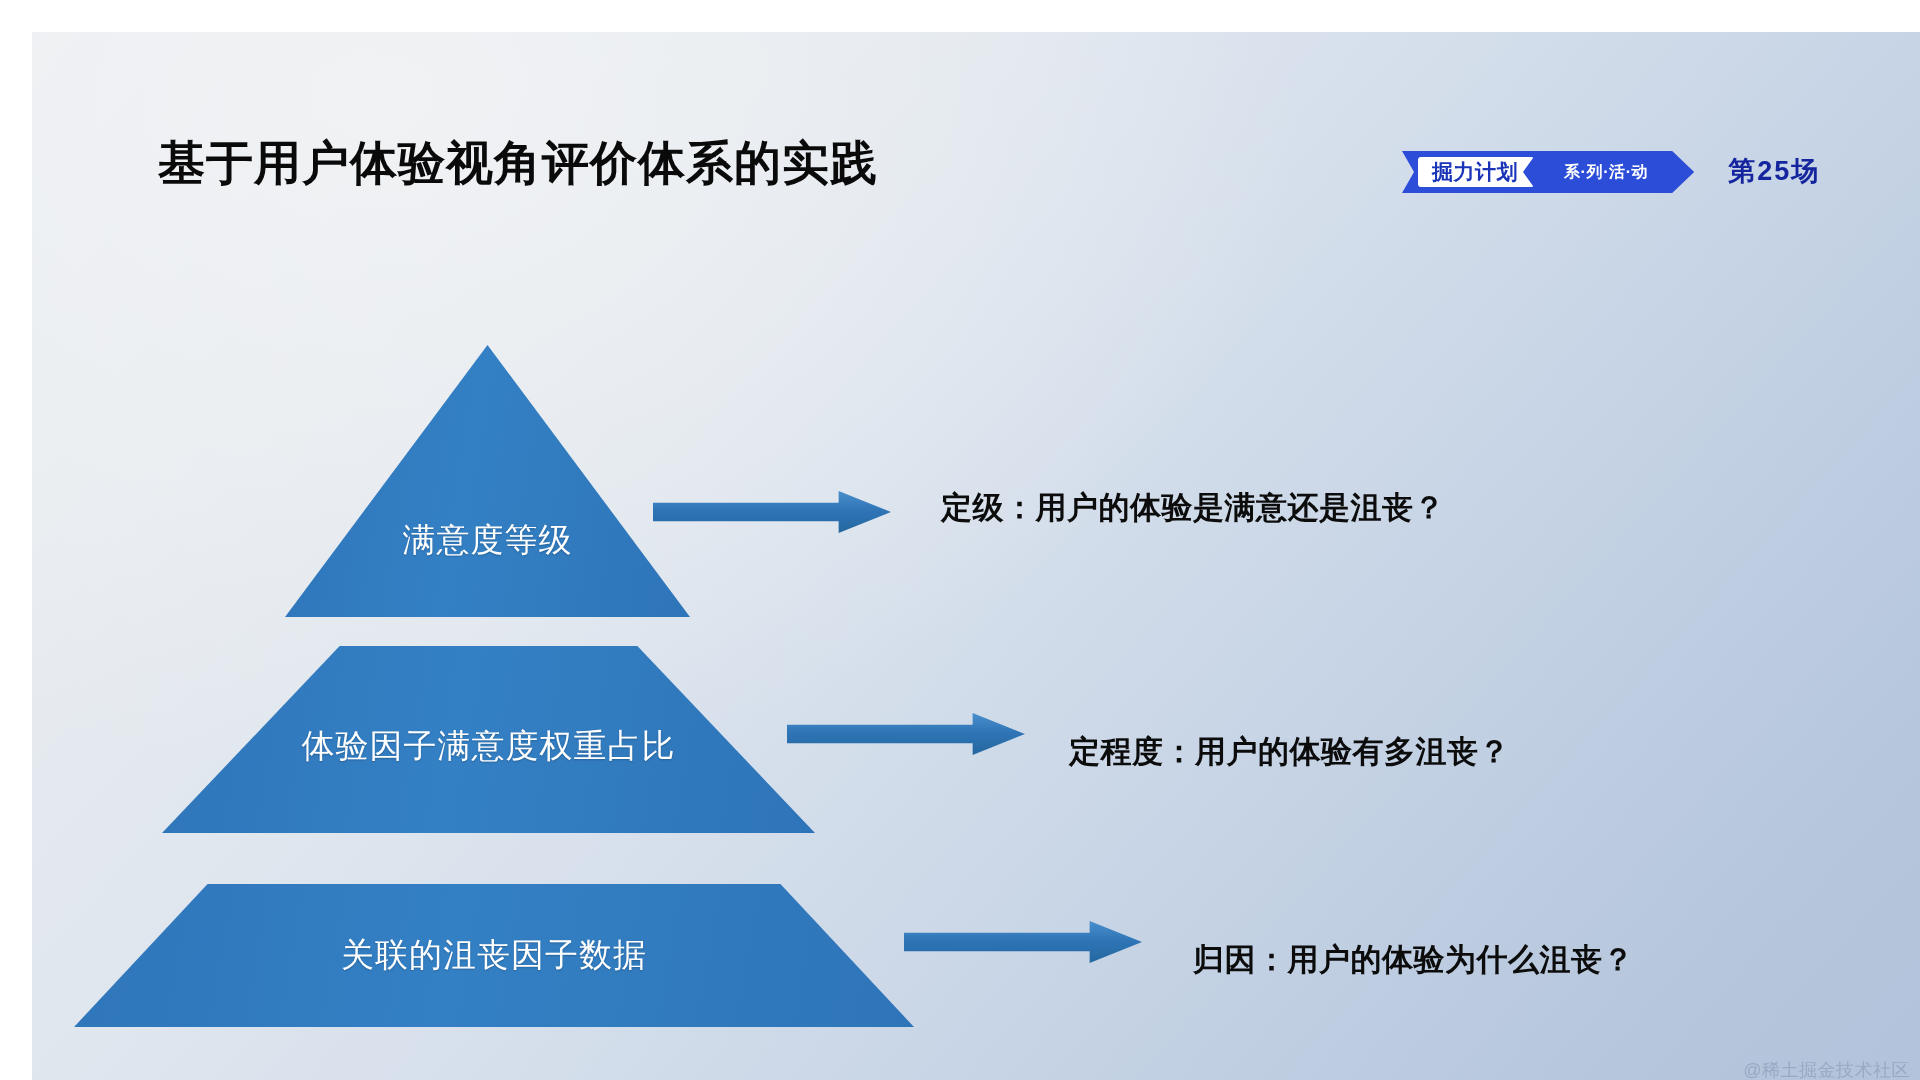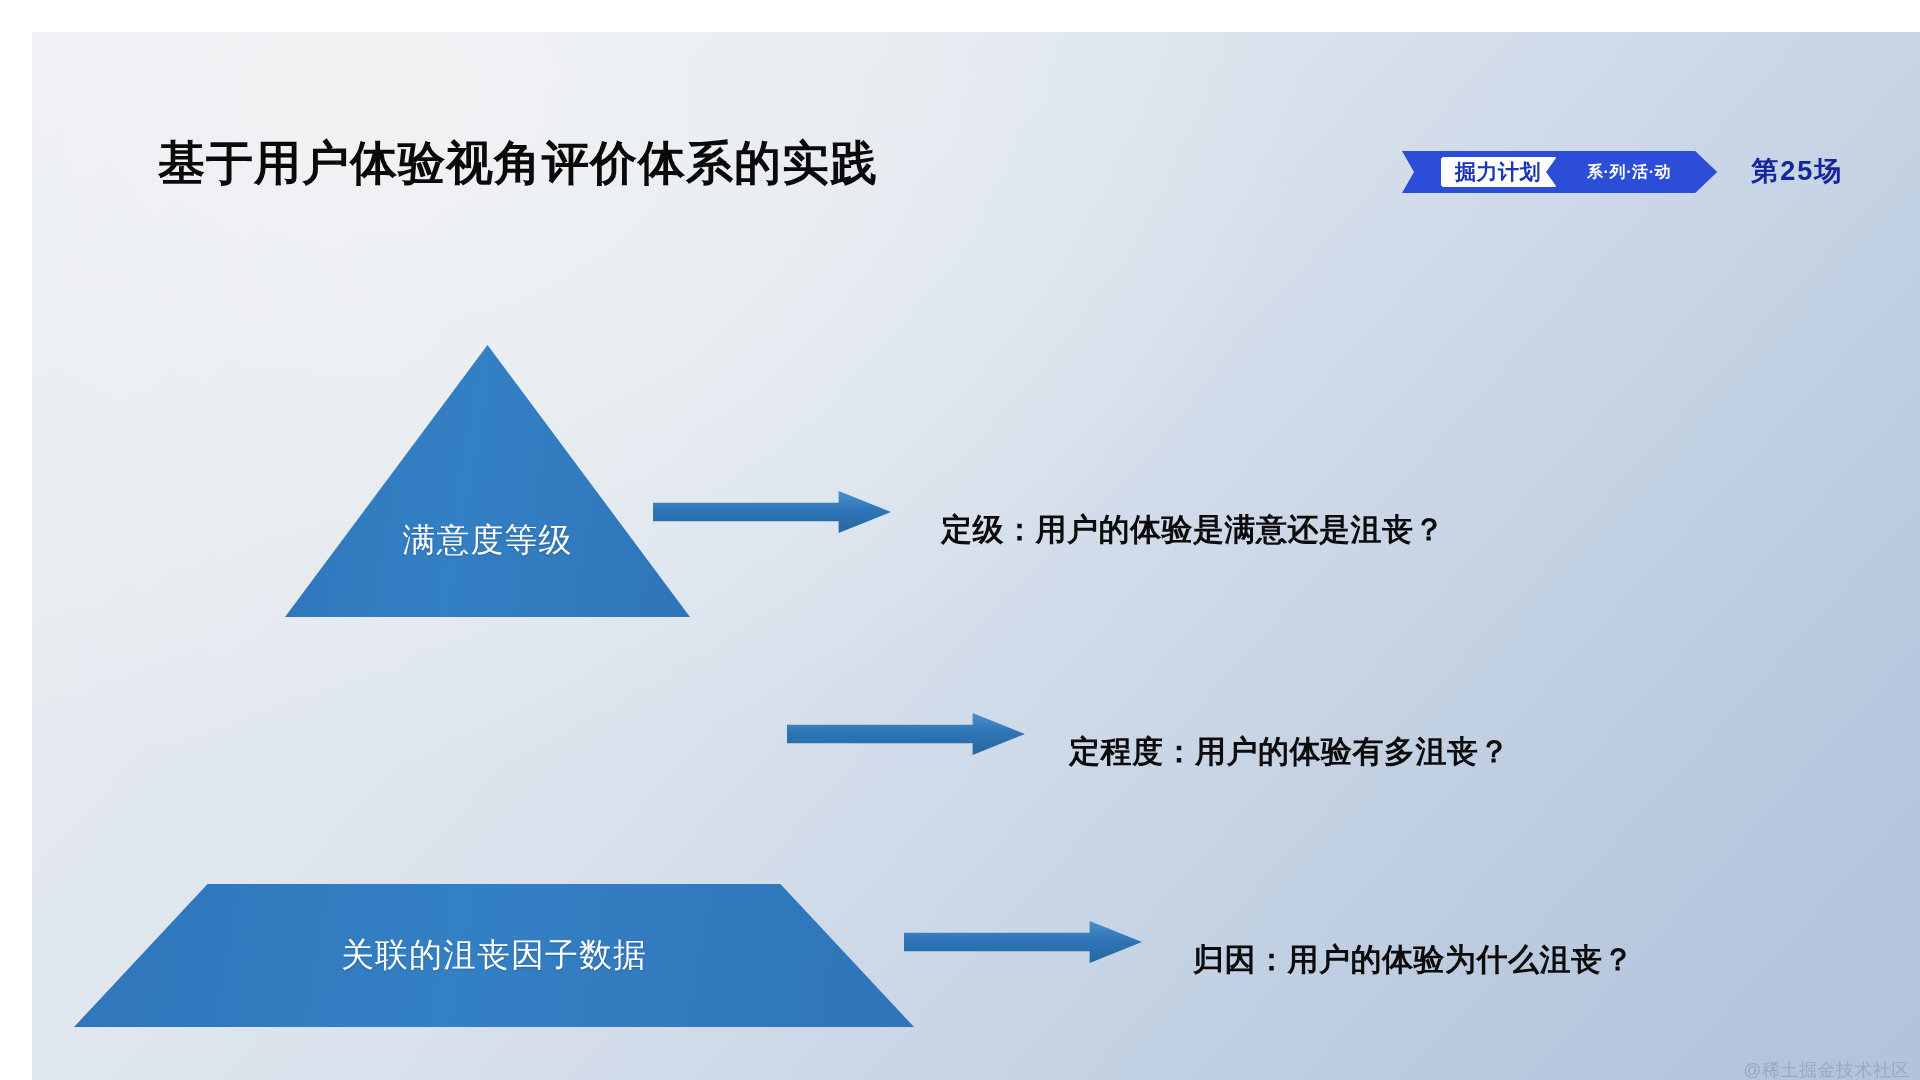--- a/index.html
+++ b/index.html
@@ -59,21 +59,20 @@
   #badge-pill {
     background:#FFFFFF;
     color:#1A34B8;
     font-size:21px;
     font-weight:bold;
     letter-spacing:0.5px;
     padding:3px 16px 4px 14px;
     border-radius:3px 3px 3px 3px;
     clip-path:polygon(0 0, 100% 0, calc(100% - 11px) 50%, 100% 100%, 0 100%, 0 0);
     line-height:1.12;
-    margin-left:23px;
   }
   #badge-sub {
     color:#FFFFFF;
     font-size:16px;
     font-weight:bold;
     letter-spacing:0.6px;
     margin-left:14px;
     line-height:1.1;
     text-align:right;
   }
@@ -137,21 +136,21 @@
 
   
   .callout {
     position:absolute;
     font-size:31px;
     font-weight:bold;
     color:#0C0C0C;
     letter-spacing:0.5px;
     white-space:nowrap;
   }
-  #callout-1 { left:893px; top:461px;text-align:center; }
+  #callout-1 { left:893px; top:439px;text-align:center; }
   #callout-2 { left:1021px; top:683px; }
   #callout-3 { left:1145px; top:891px; }
 
   
   #watermark {
     position:absolute;
     right:26px; bottom:14px;
     font-size:18px;
     color:#8EA0BC;
     opacity:0.75;
@@ -171,20 +170,23 @@
       <span id="badge-pill">掘力计划</span>
       <span id="badge-sub">系·列·活·动</span>
     </div>
     <span id="badge-session">第25场</span>
   </div>
 
   <div id="tier-top" class="tier">
     <span class="tier-label">满意度等级</span>
   </div>
 
+  <div id="tier-mid" class="tier">
+    <span class="tier-label">体验因子满意度权重占比</span>
+  </div>
 
   <div id="tier-bot" class="tier">
     <span class="tier-label">关联的沮丧因子数据</span>
   </div>
 
   <div class="arrow arrow-1"></div>
   <div class="arrow arrow-2"></div>
   <div class="arrow arrow-3"></div>
 
   <div id="callout-1" class="callout">定级：用户的体验是满意还是沮丧？</div>

